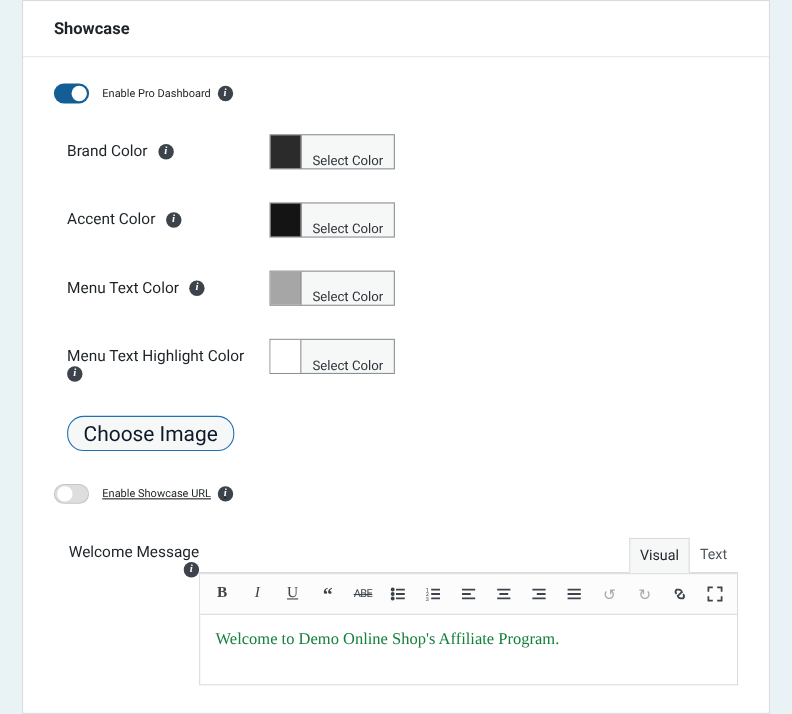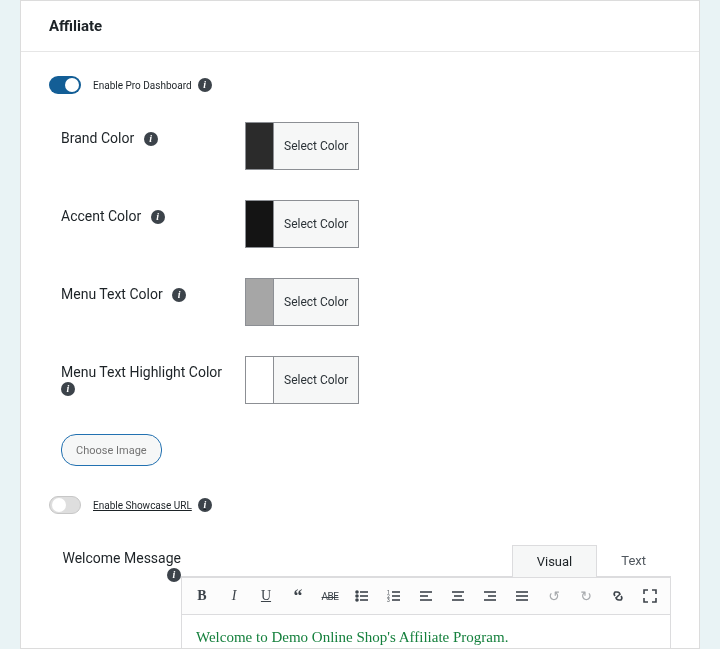--- a/index.html
+++ b/index.html
@@ -72,49 +72,49 @@
   }
   .field-label {
     width: 184px;
     padding-top: 8px;
     font-size: 14px;
     font-weight: 400;
   }
 
   .color-control {
     display: inline-flex;
-    align-items: center;
+    align-items: flex-end;
     border: 1px solid #8c8f94;
-    height: 48px;
+    height: 32px;
     background: #f6f7f7;
   }
   .swatch {
     width: 28px;
     height: 100%;
     border-right: 1px solid #8c8f94;
   }
   .select-color-btn {
     font-size: 12px;
     padding: 0 10px;
     display: flex;
     align-items: center;
     cursor: pointer;
     color: #2c3338;
   }
 
   .choose-image-btn {
     border: 1px solid #2271b1;
-    color: #737373;
+    color: #0f172a;
     background: #f6f7f7;
     height: 32px;
     padding: 0 14px;
     display: inline-flex;
     align-items: center;
     cursor: pointer;
-    font-size: 11px;
+    font-size: 19px;
     border-radius: 15px;
   }
 
   .info-icon {
     display: inline-flex;
     width: 14px; height: 14px;
     border-radius: 50%;
     background: #3c434a;
     color: #fff;
     font-family: Georgia, serif;
@@ -150,21 +150,21 @@
     flex: 1;
     border: 1px solid #dcdcde;
   }
   .editor-tabs {
     display: flex;
     justify-content: flex-end;
     background: none;
   }
   .tab {
     font-size: 13px;
-    padding: 8px 24px;
+    padding: 8px 9px;
     color: #50575e;
     cursor: pointer;
     border: 1px solid transparent;
     border-bottom: none;
   }
   .tab.active {
     border-color: #dcdcde;
     background: #f6f7f7;
     color: #1d2327;
     position: relative;
@@ -202,21 +202,21 @@
     min-height: 40px;
   }
 
   .under { text-decoration: underline; font-family: Georgia, serif; }
 </style>
 </head>
 <body>
 
 <div class="panel">
 
-  <div class="panel-header">Affiliate</div>
+  <div class="panel-header">Showcase</div>
 
   <div class="panel-body">
 
     <div class="toggle-row">
       <div class="toggle on">
           <div class="knob"></div>
         </div>
       <span class="toggle-label">Enable Pro Dashboard</span>
       <span class="info-icon">i</span>
     </div>

